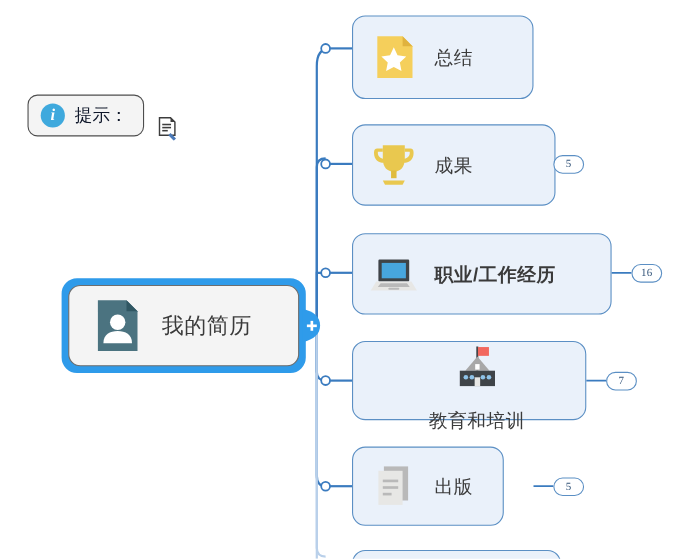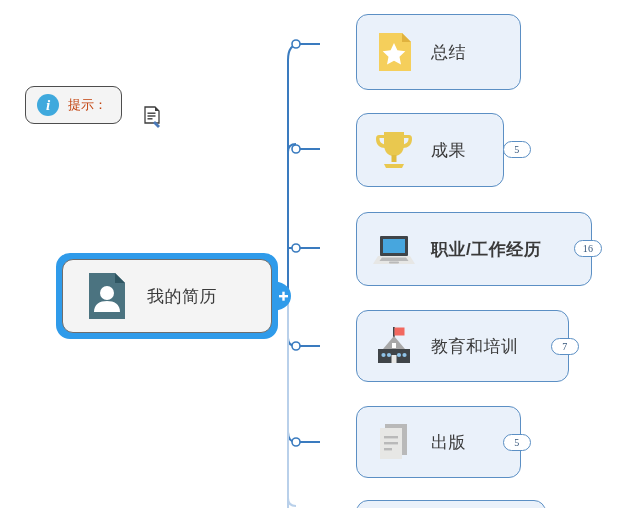--- a/index.html
+++ b/index.html
@@ -55,22 +55,22 @@
     font-style: italic;
     font-size: 15px;
     font-weight: bold;
     display: flex;
     align-items: center;
     justify-content: center;
     flex: 0 0 auto;
     line-height: 1;
   }
   .hint-text {
-    font-size: 13px;
-    color: #c2410c;
+    font-size: 16px;
+    color: #0f172a;
     white-space: nowrap;
   }
   .cursor-doc {
     position: absolute;
     left: 143px;
     top: 106px;
     width: 20px;
     height: 22px;
   }
 
@@ -80,21 +80,20 @@
     box-sizing: border-box;
     display: flex;
     align-items: center;
     border-radius: 12px;
   }
   .node-child {
     background: #eaf1fa;
     border: 1.4px solid #5b8fc4;
     padding-left: 14px;
     gap: 14px;
-    margin-left: 36px;
   }
   .node-label {
     font-size: 17px;
     color: #3a3a3a;
     white-space: nowrap;
     letter-spacing: 0.5px;
   }
   .node-icon {
     width: 46px;
     height: 46px;
@@ -121,21 +120,21 @@
     box-sizing: border-box;
     background: #f4f4f4;
     border: 1px solid #6d6d6d;
     border-radius: 11px;
     display: flex;
     align-items: center;
     gap: 14px;
     padding-left: 18px;
   }
   .root-label {
-    font-size: 17px;
+    font-size: 20px;
     color: #3a3a3a;
     letter-spacing: 0.5px;
     white-space: nowrap;
   }
   .root-icon {
     width: 52px;
     height: 52px;
     flex: 0 0 auto;
   }
   .expand-plus {
@@ -240,21 +239,21 @@
     <span class="node-icon">
       <svg viewBox="0 0 46 46" width="46" height="46">
         <path d="M8,4 L31,4 L40,13 L40,42 L8,42 Z" fill="#f5cf5b"></path>
         <path d="M31,4 L31,13 L40,13 Z" fill="#e0b23e"></path>
         <path d="M23,14 L26.4,21.3 L34.3,22.3 L28.5,27.8 L30,35.6 L23,31.8 L16,35.6 L17.5,27.8 L11.7,22.3 L19.6,21.3 Z" fill="#ffffff"></path>
       </svg>
     </span>
     <span class="node-label">总结</span>
   </div>
 
-  <div class="node node-child" style="left:320px; top:113px; width:148px; height:74px;">
+  <div class="node node-child" style="left:320px; top:113px; width:185px; height:74px;">
     <span class="node-icon">
       <svg viewBox="0 0 46 46" width="46" height="46">
         <path d="M13,5 L33,5 L33,17 C33,25 29,29 23,29 C17,29 13,25 13,17 Z" fill="#e9c84f"></path>
         <path d="M13,8 L8,8 C6,8 5,9 5,12 C5,18 9,21 14,21 L14,17.5 C11,17 8.5,15 8.5,12 L8.5,11 L13,11 Z" fill="#e9c84f"></path>
         <path d="M33,8 L38,8 C40,8 41,9 41,12 C41,18 37,21 32,21 L32,17.5 C35,17 37.5,15 37.5,12 L37.5,11 L33,11 Z" fill="#e9c84f"></path>
         <rect x="20.5" y="28" width="5" height="7" fill="#e0bc3e"></rect>
         <path d="M15,41 L31,41 L33,37 L13,37 Z" fill="#e9c84f"></path>
       </svg>
     </span>
     <span class="node-label">成果</span>
@@ -268,40 +267,40 @@
         <rect x="12" y="13" width="22" height="14" fill="#47a6de"></rect>
         <path d="M7,30 L39,30 L44,38 L2,38 Z" fill="#e7e7e5"></path>
         <path d="M11,31.5 L35,31.5 L37.5,35 L8.5,35 Z" fill="#b9b9b9"></path>
         <rect x="18" y="35.6" width="10" height="1.8" rx="0.9" fill="#b9b9b9"></rect>
       </svg>
     </span>
     <span class="node-label">职业/工作经历</span>
   </div>
   <div class="badge" style="left:574px; top:240px;">16</div>
 
-  <div class="node node-child" style="left:320px; top:310px; width:213px; height:72px;">
+  <div class="node node-child" style="left:320px; top:310px; width:213px; height:72px;flex-direction:column;">
     <span class="node-icon">
       <svg viewBox="0 0 46 46" width="46" height="46">
         <rect x="22" y="4" width="1.8" height="22" fill="#3f4448"></rect>
         <rect x="23.5" y="4.5" width="10" height="8" fill="#f2685f"></rect>
         <path d="M23,13 L34,26 L12,26 Z" fill="#a8a8a8"></path>
         <rect x="21" y="20" width="4" height="5" fill="#ffffff"></rect>
         <rect x="7" y="26" width="32" height="14" fill="#3f4448"></rect>
         <rect x="20.5" y="32" width="5" height="8" fill="#e7e7e5"></rect>
         <circle cx="12.5" cy="32" r="2.1" fill="#8fc3e8"></circle>
         <circle cx="18" cy="32" r="2.1" fill="#8fc3e8"></circle>
         <circle cx="28" cy="32" r="2.1" fill="#8fc3e8"></circle>
         <circle cx="33.5" cy="32" r="2.1" fill="#8fc3e8"></circle>
       </svg>
     </span>
     <span class="node-label">教育和培训</span>
   </div>
   <div class="badge" style="left:551px; top:338px;">7</div>
 
-  <div class="node node-child" style="left:320px; top:406px; width:165px; height:72px;">
+  <div class="node node-child" style="left:320px; top:406px; width:138px; height:72px;">
     <span class="node-icon">
       <svg viewBox="0 0 46 46" width="46" height="46">
         <rect x="14" y="5" width="22" height="31" fill="#b9b9b9"></rect>
         <rect x="9" y="9" width="22" height="31" fill="#e7e7e5"></rect>
         <rect x="13" y="17" width="14" height="2.4" fill="#b9b9b9"></rect>
         <rect x="13" y="23" width="14" height="2.4" fill="#b9b9b9"></rect>
         <rect x="13" y="29" width="8" height="2.4" fill="#b9b9b9"></rect>
       </svg>
     </span>
     <span class="node-label">出版</span>

